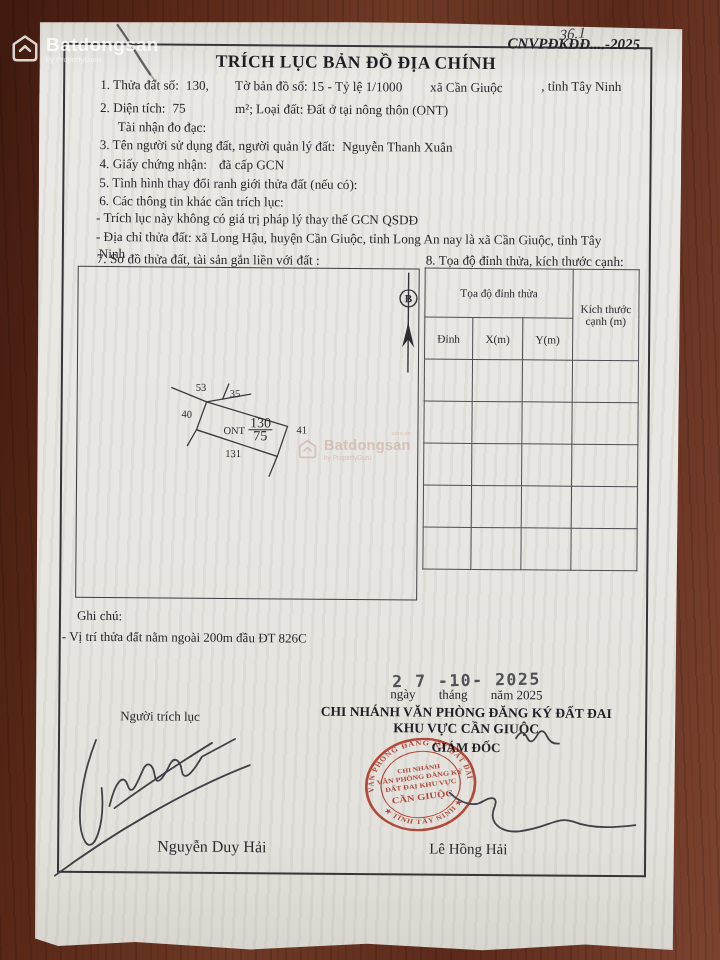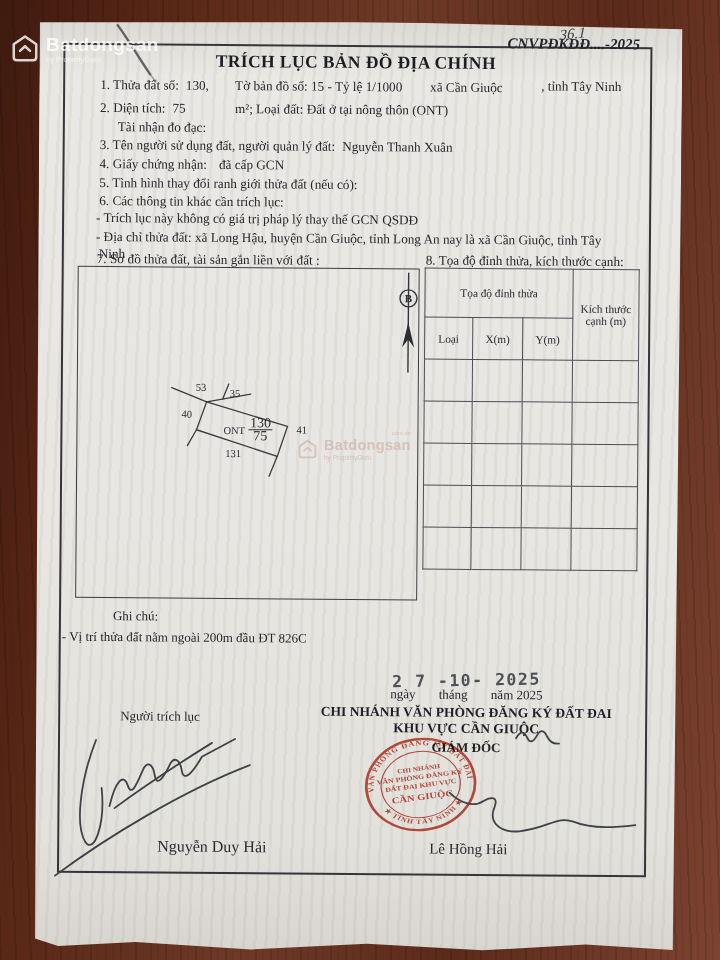--- a/index.html
+++ b/index.html
@@ -123,21 +123,21 @@
         <col style="width:50px">
         <col style="width:50px">
         <col style="width:66px">
       </colgroup>
     <tbody>
         <tr>
       <td colspan="3" style="height:48px;">Tọa độ đỉnh thửa</td>
       <td rowspan="2" style="padding:0 4px;">Kích thước cạnh (m)</td>
     </tr>
     <tr>
-      <td style="height:41px;">Loại</td>
+      <td style="height:41px;">Đỉnh</td>
       <td>X(m)</td>
       <td>Y(m)</td>
     </tr>
     <tr>
           <td style="height:41px;"></td>
           <td></td>
           <td></td>
           <td></td>
         </tr>
     <tr>
@@ -160,21 +160,21 @@
         </tr>
     <tr>
           <td style="height:41px;"></td>
           <td></td>
           <td></td>
           <td></td>
         </tr>
   </tbody>
     </table>
 
-  <div class="abs t" style="left:42px;top:588px;font-size:13px;margin-left:36px;">Ghi chú:</div>
+  <div class="abs t" style="left:42px;top:588px;font-size:13px;">Ghi chú:</div>
   <div class="abs t" style="left:27px;top:609px;font-size:13px;">- Vị trí thửa đất nằm ngoài 200m đầu ĐT 826C</div>
 
   <div class="abs" style="left:260px;top:648px;width:344px;text-align:center;">
     <div class="stampdate">2 7 -10- 2025</div>
     <div class="t" style="font-size:13px;margin-top:-3px;">
       <span style="margin:0 16px;">ngày</span>
       <span style="margin:0 4px;">tháng</span>
       <span style="margin:0 16px;">năm 2025</span>
     </div>
     <div class="t bold" style="font-size:13.5px;margin-top:2px;color:#1f1f26;">CHI NHÁNH VĂN PHÒNG ĐĂNG KÝ ĐẤT ĐAI</div>

